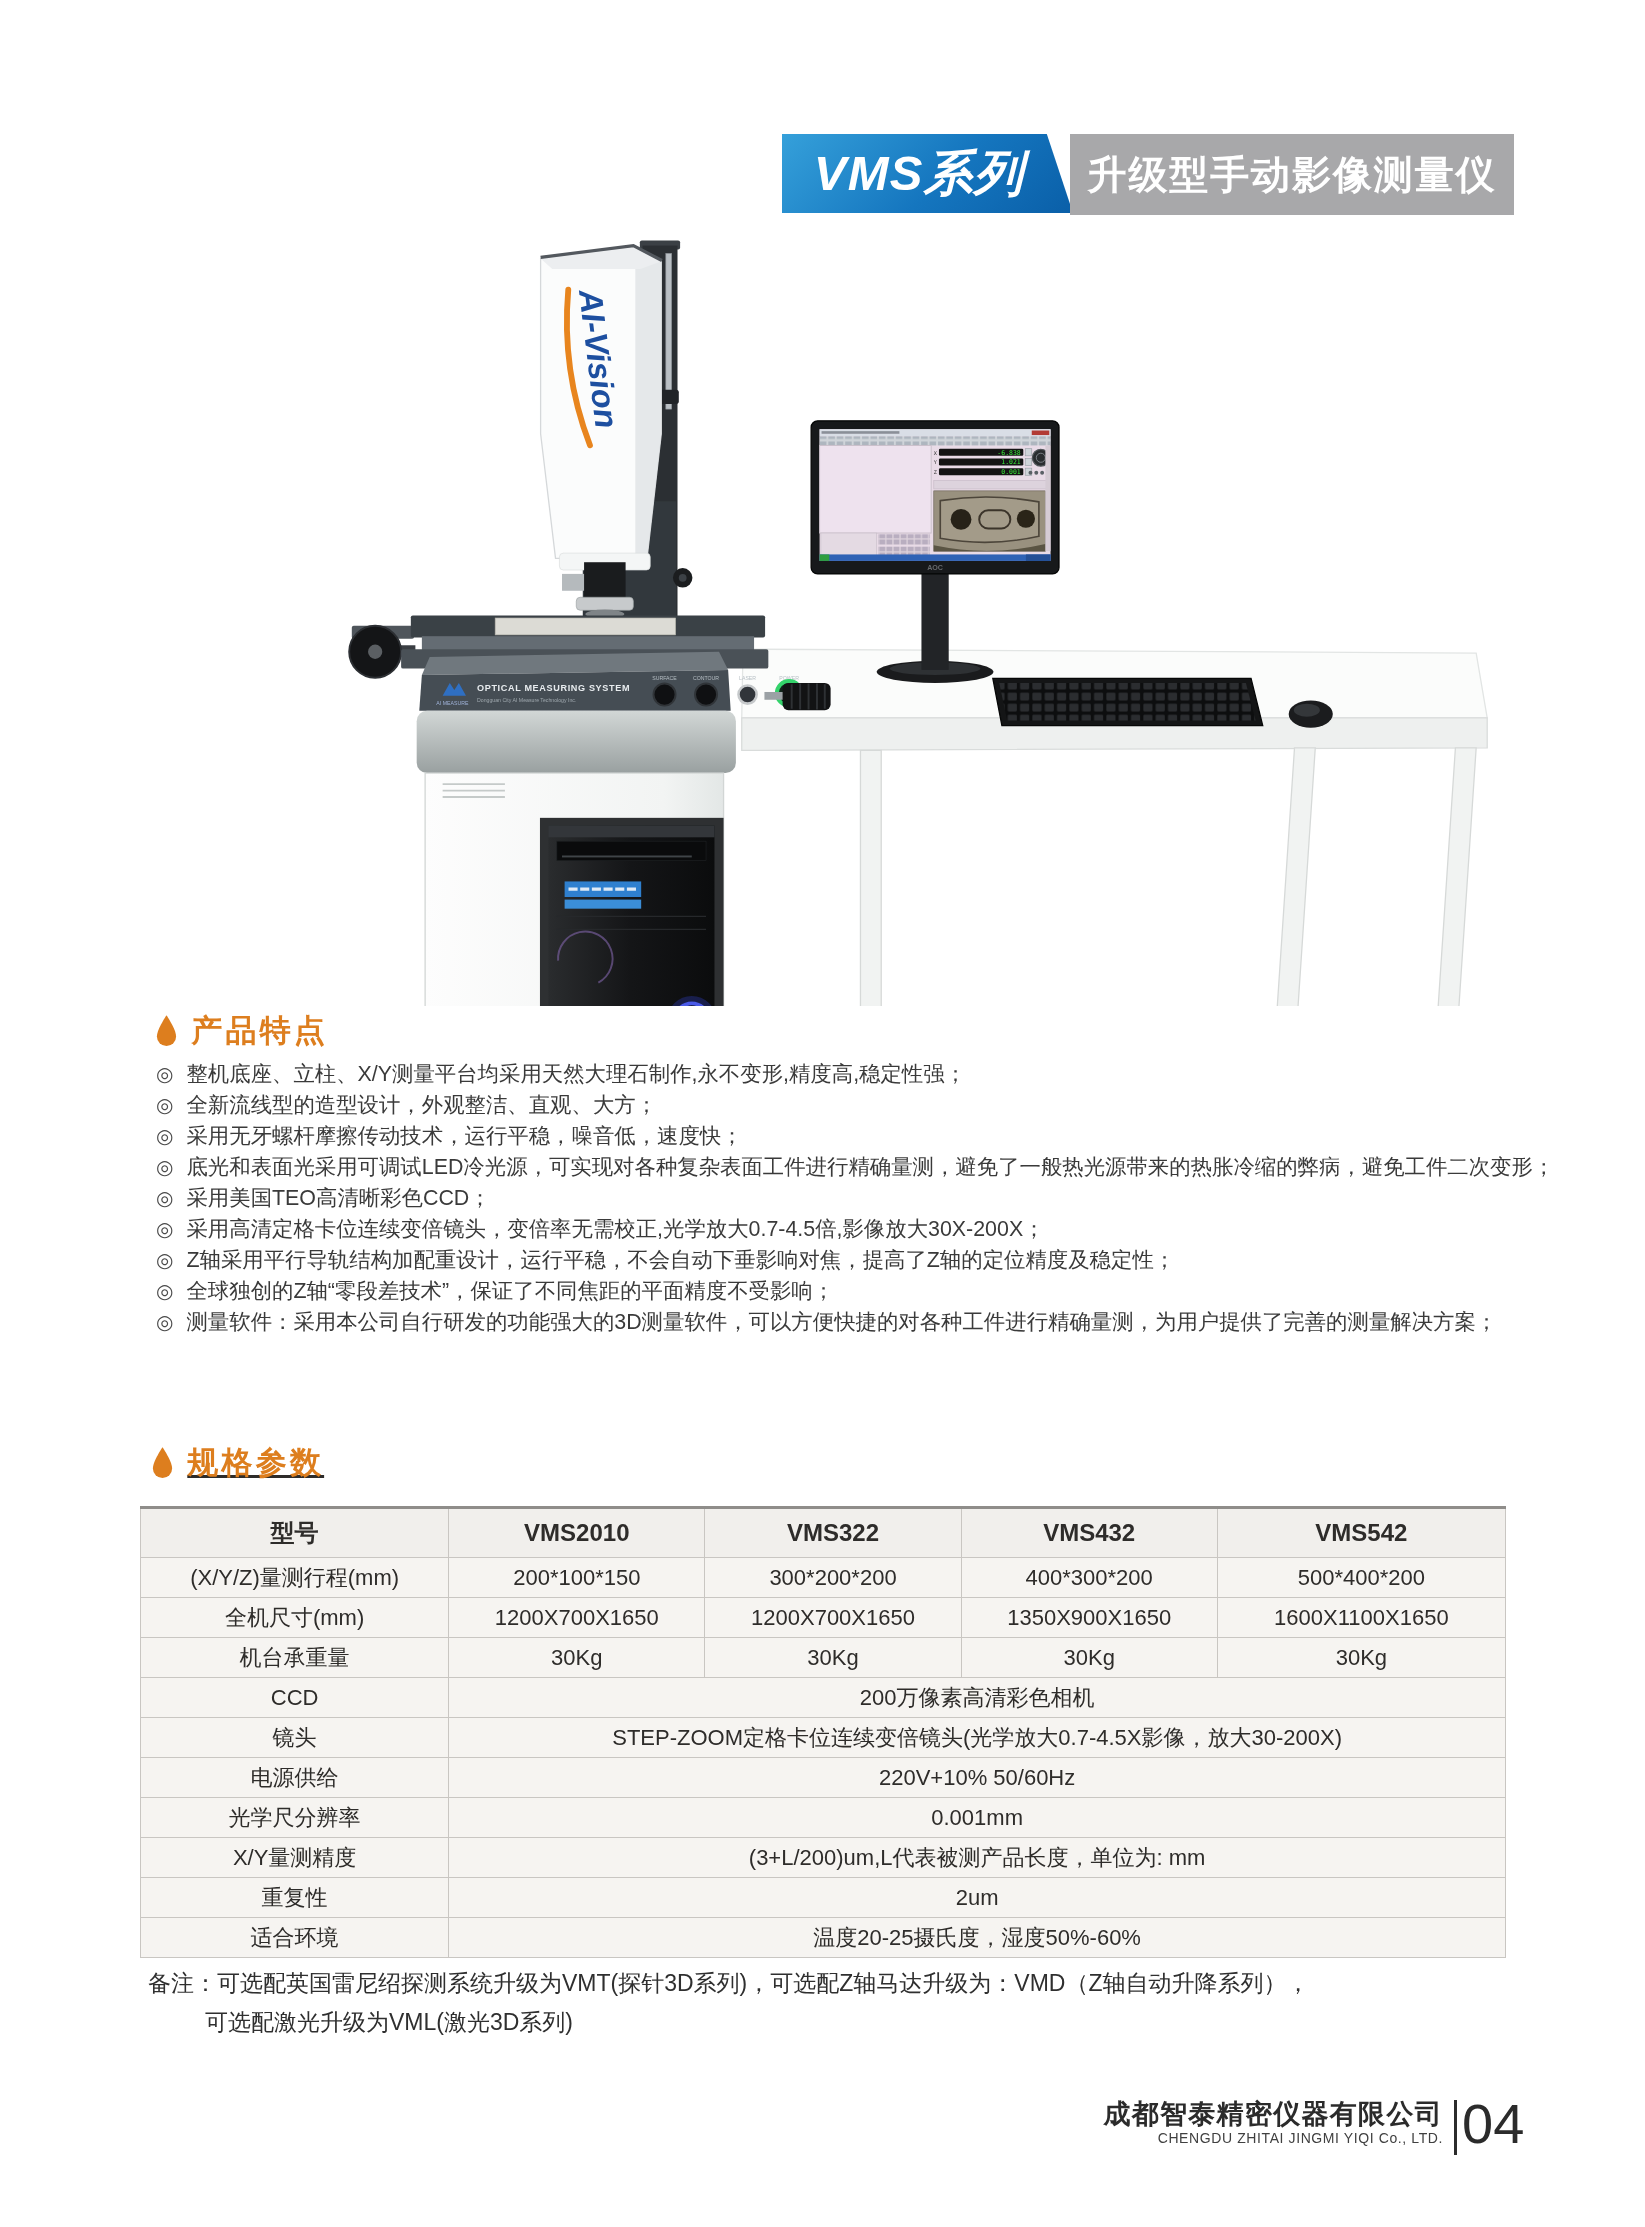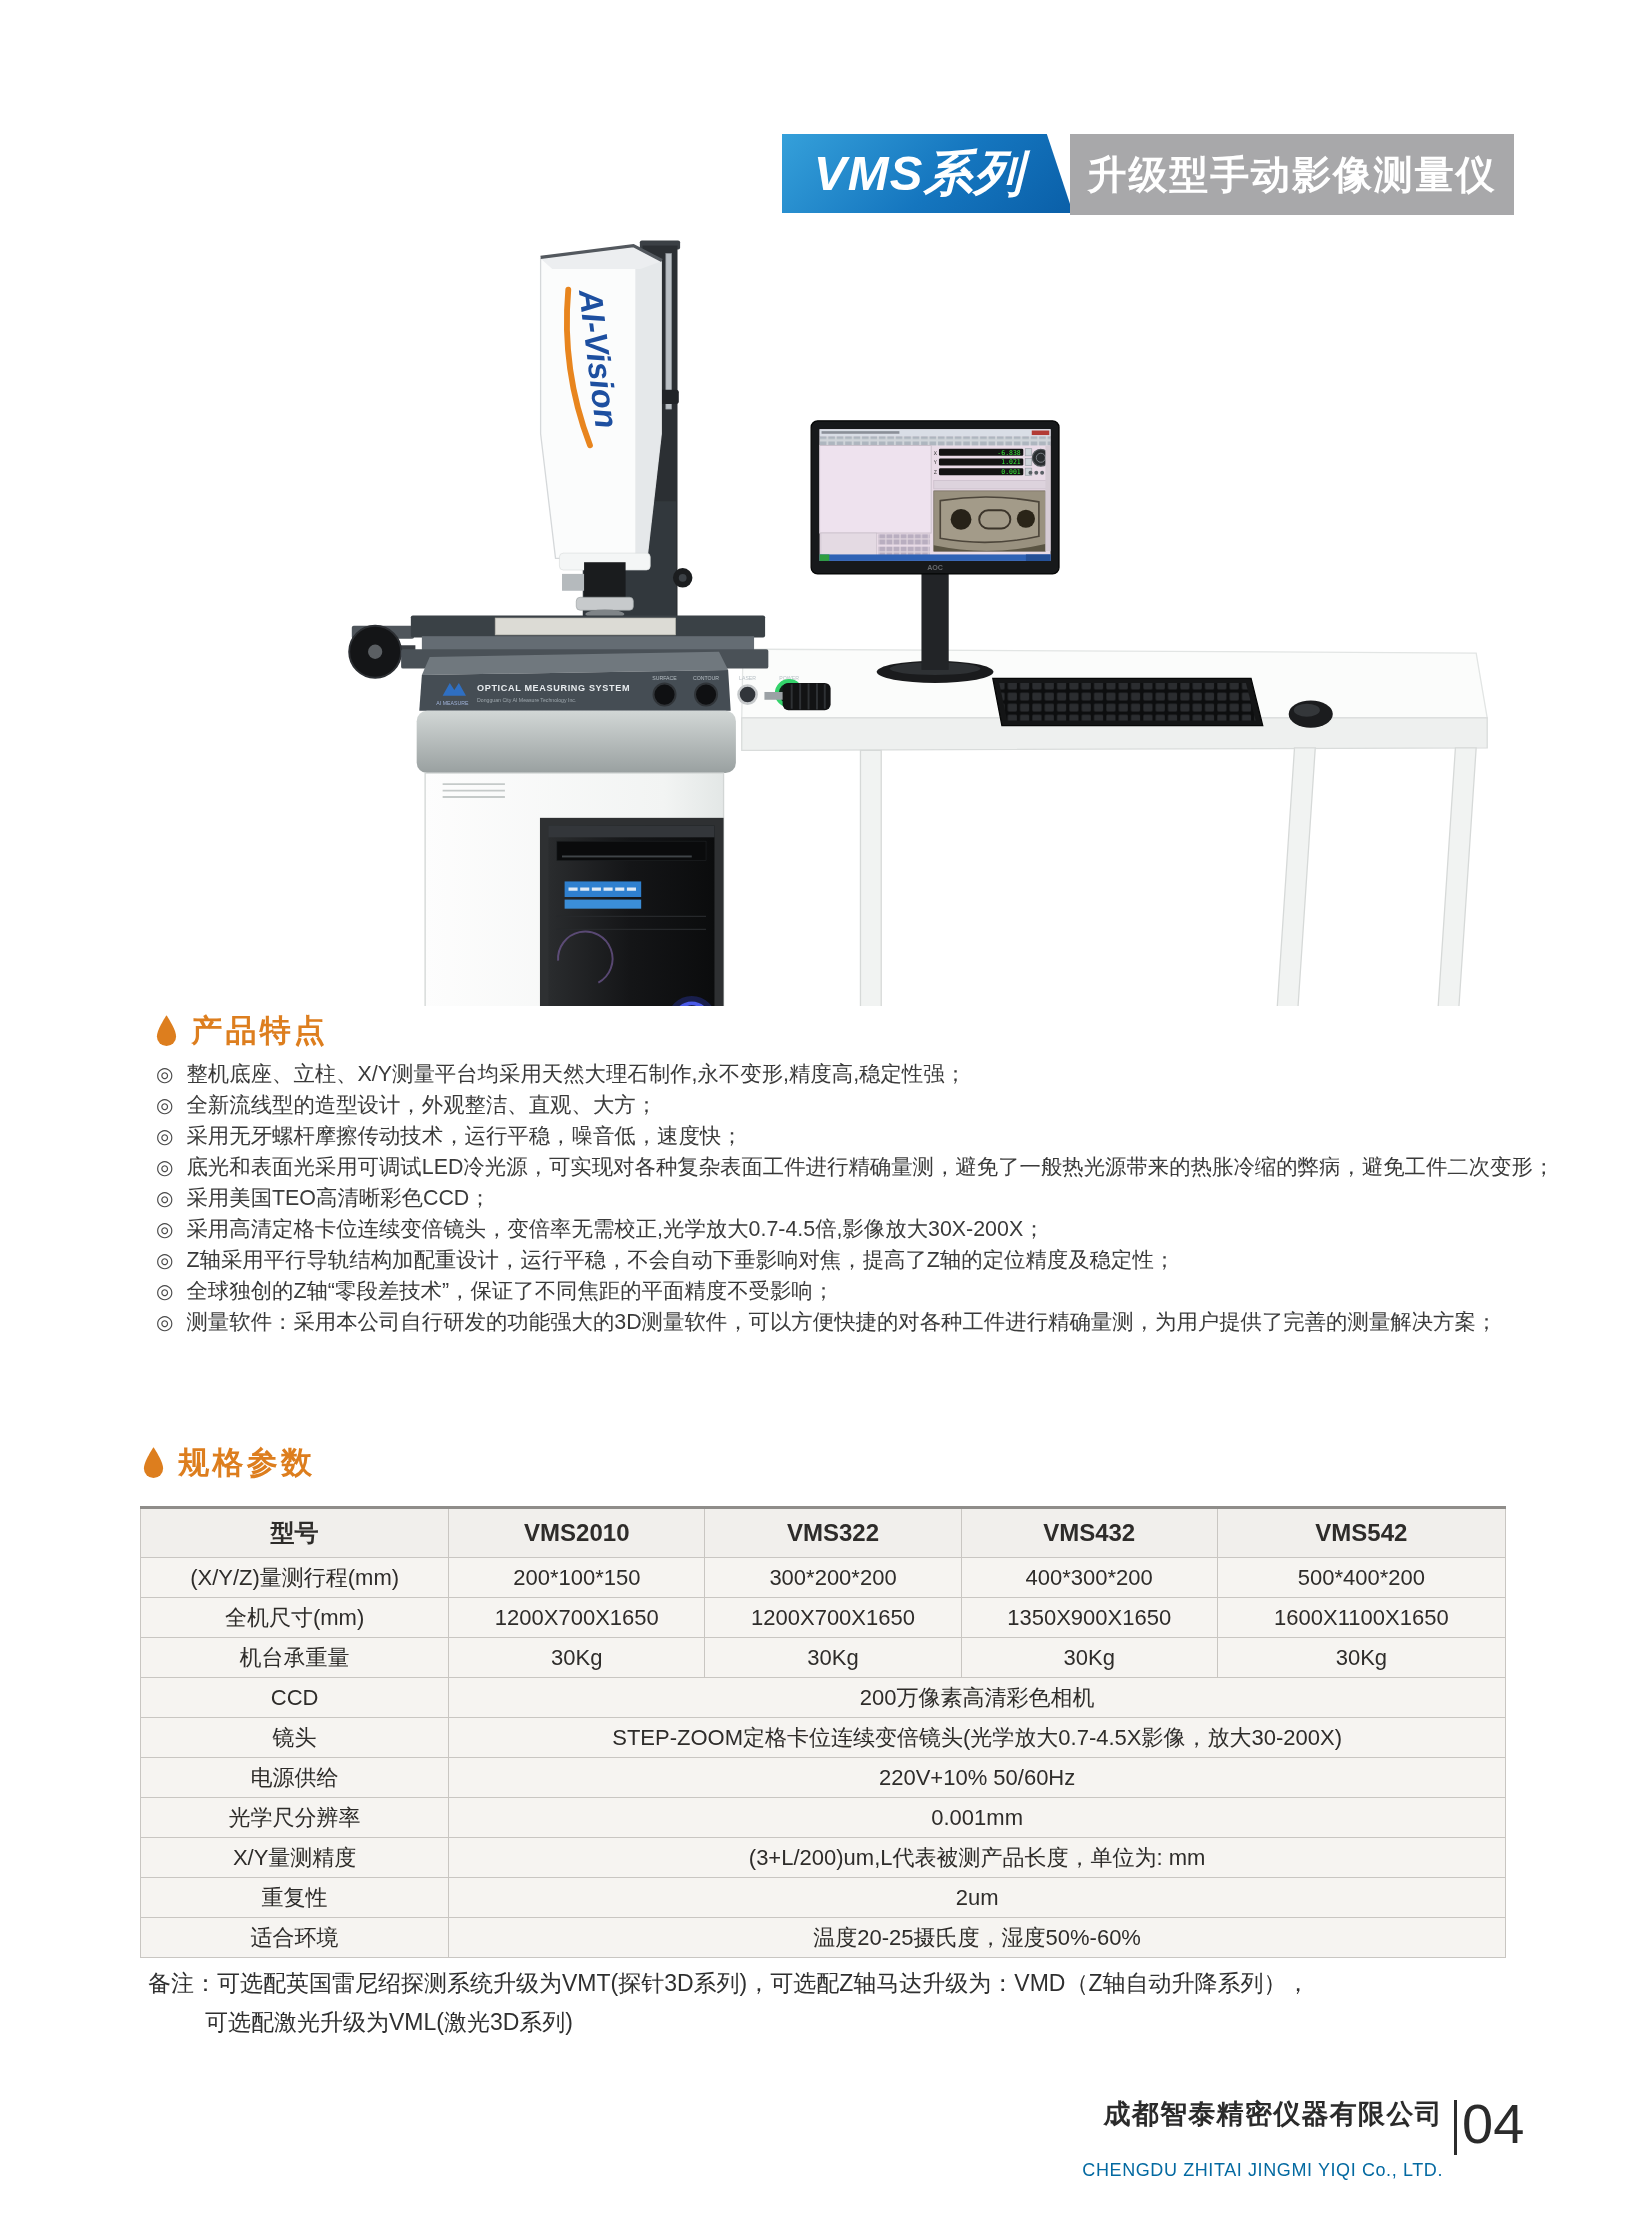--- a/index.html
+++ b/index.html
@@ -39,21 +39,21 @@
     height:39px;padding:0 20px;font-weight:normal;overflow:hidden;
   }
   table.spec tr.head th{height:48px;font-weight:bold;font-size:24px;background:#f1efec;}
   
   .note{position:absolute;left:148px;top:1964px;font-size:23px;color:#2f2f2f;line-height:39px;}
   .note .l2{padding-left:57px;}
   
   .footer{position:absolute;left:0;top:2095px;width:1514px;}
   .f-co{position:absolute;right:71px;top:3.9px;text-align:right;width:584px;}
   .f-cn{font-size:27px;font-weight:bold;color:#2b2b2b;letter-spacing:1.3px;line-height:30px;}
-  .f-en{font-size:18px;color:#0369a1;letter-spacing:0.6px;line-height:19.5px;margin-top:32px;}
+  .f-en{font-size:14px;color:#404040;letter-spacing:0.6px;line-height:19.5px;}
   .f-bar{position:absolute;right:57px;top:5.2px;width:3.2px;height:55px;background:#2b2b2b;}
   .f-num{position:absolute;right:0px;top:-3.9px;width:52px;font-size:56px;color:#2b2b2b;line-height:65px;}
   .illus{position:absolute;left:279px;top:195px;width:1233px;height:811px;}
 </style>
 </head>
 <body>
 
 <div id="page">
 
   <div class="hdr-blue">
@@ -312,21 +312,21 @@
     <div class="feat-row">
         <span class="bul">◎</span>
         <span>全球独创的Z轴“零段差技术”，保证了不同焦距的平面精度不受影响；</span>
       </div>
     <div class="feat-row">
         <span class="bul">◎</span>
         <span>测量软件：采用本公司自行研发的功能强大的3D测量软件，可以方便快捷的对各种工件进行精确量测，为用户提供了完善的测量解决方案；</span>
       </div>
   </div>
 
-  <div class="sec-head" style="left:143px;top:1446px;">
+  <div class="sec-head" style="left:152px;top:1446px;text-decoration:underline;">
     <svg width="21" height="32" viewBox="0 0 32 50">
       <path d="M16,2 C16,2 31,24 31,35 a15,15 0 1 1 -30,0 C1,24 16,2 16,2 Z" fill="#dd7e1e"></path>
     </svg>
     <span class="ttl">规格参数</span>
   </div>
 
   <table class="spec">
     <colgroup>
       <col style="width:308px">
         <col style="width:256px">

